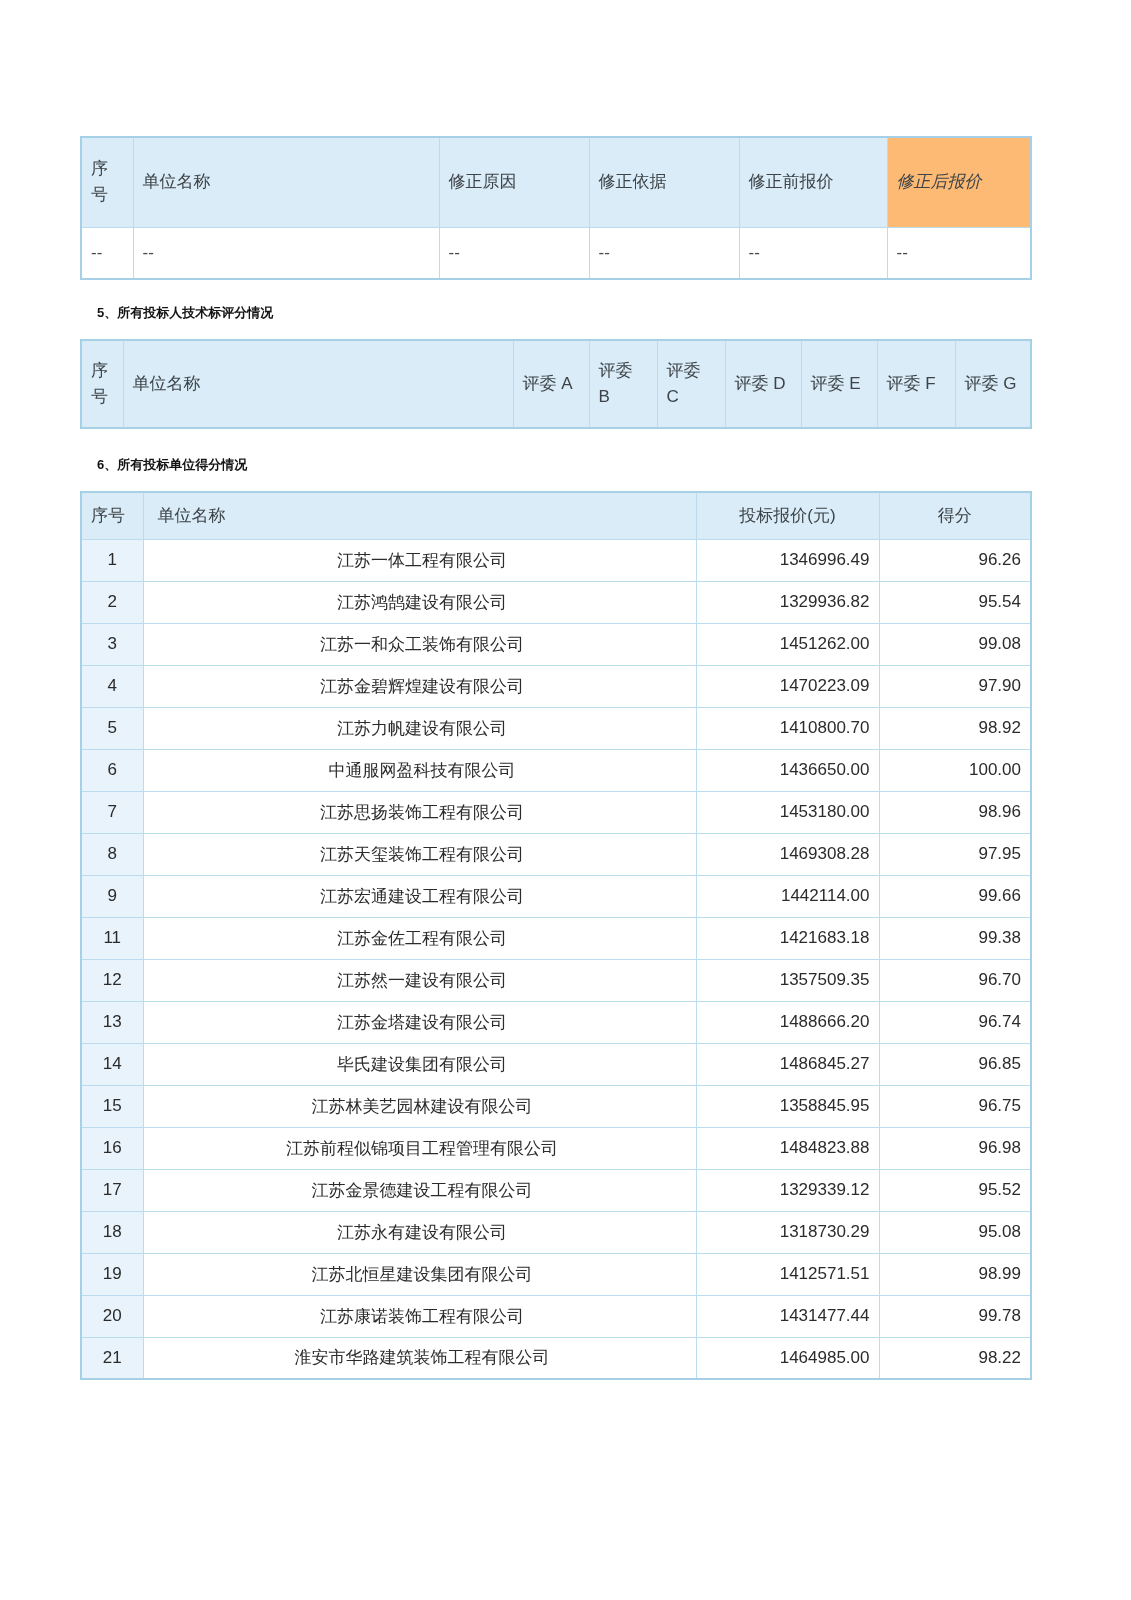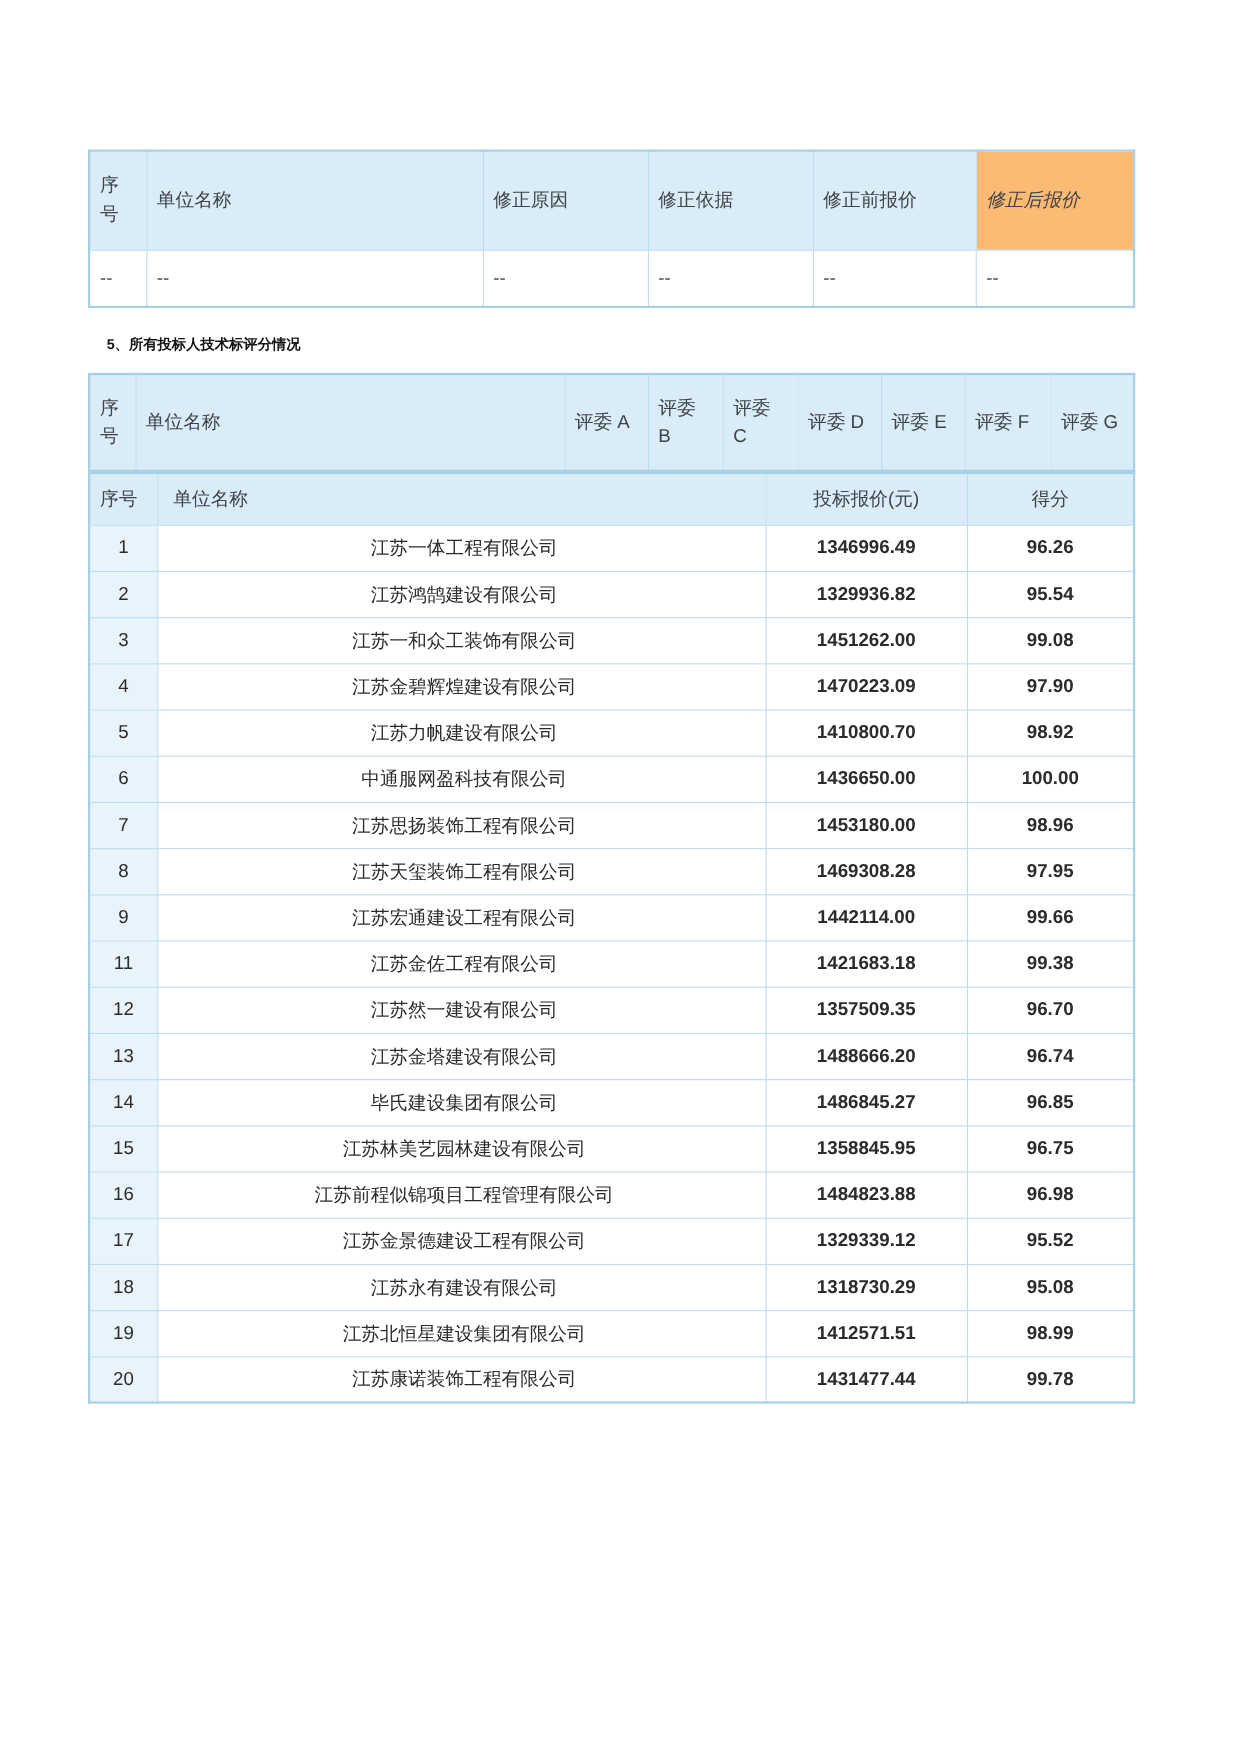--- a/index.html
+++ b/index.html
@@ -36,21 +36,21 @@
 
   
   .t2 th { height: 88px; text-align: left; padding: 6px 9px; line-height: 1.55; word-break: break-all; }
 
   
   .t3 th { height: 47px; padding: 4px 9px; text-align: left; }
   .t3 th:nth-child(3), .t3 th:nth-child(4) { text-align: center; }
   .t3 td { height: 42px; padding: 4px 9px; }
   .t3 td:first-child { background: #e8f3fb; text-align: center; }
   .t3 td:nth-child(2) { text-align: center; padding-left: 14px; font-family: "Liberation Serif", serif; }
-  .t3 td:nth-child(3), .t3 td:nth-child(4) { text-align: center; font-weight: bold; }
+  .t3 td:nth-child(3), .t3 td:nth-child(4) { text-align: right; }
   .t3 th:nth-child(2) { padding-left: 14px; }
 
   .sec-title {
     font-size: 13px;
     font-weight: bold;
     color: #141414;
     margin: 23px 0 17px 17px;
     font-family: "Liberation Sans", sans-serif;
   }
   .sp5 { margin-top: 24px; }
@@ -115,20 +115,21 @@
           <th>评委 C</th>
           <th>评委 D</th>
           <th>评委 E</th>
           <th>评委 F</th>
           <th>评委 G</th>
         </tr>
       </thead>
     <tbody></tbody>
   </table>
 
+  <div class="sec-title sp6">6、所有投标单位得分情况</div>
 
   <table class="tbl t3" id="tbl-score">
     <colgroup>
       <col style="width:62px">
         <col style="width:553px">
         <col style="width:183px">
         <col style="width:152px">
     </colgroup>
     <thead>
         <tr>
@@ -246,16 +247,22 @@
           <td>江苏北恒星建设集团有限公司</td>
           <td>1412571.51</td>
           <td>98.99</td>
         </tr>
         <tr>
           <td>20</td>
           <td>江苏康诺装饰工程有限公司</td>
           <td>1431477.44</td>
           <td>99.78</td>
         </tr>
+        <tr>
+          <td>21</td>
+          <td>淮安市华路建筑装饰工程有限公司</td>
+          <td>1464985.00</td>
+          <td>98.22</td>
+        </tr>
       </tbody>
   </table>
 
 </div>
 
 </body></html>

